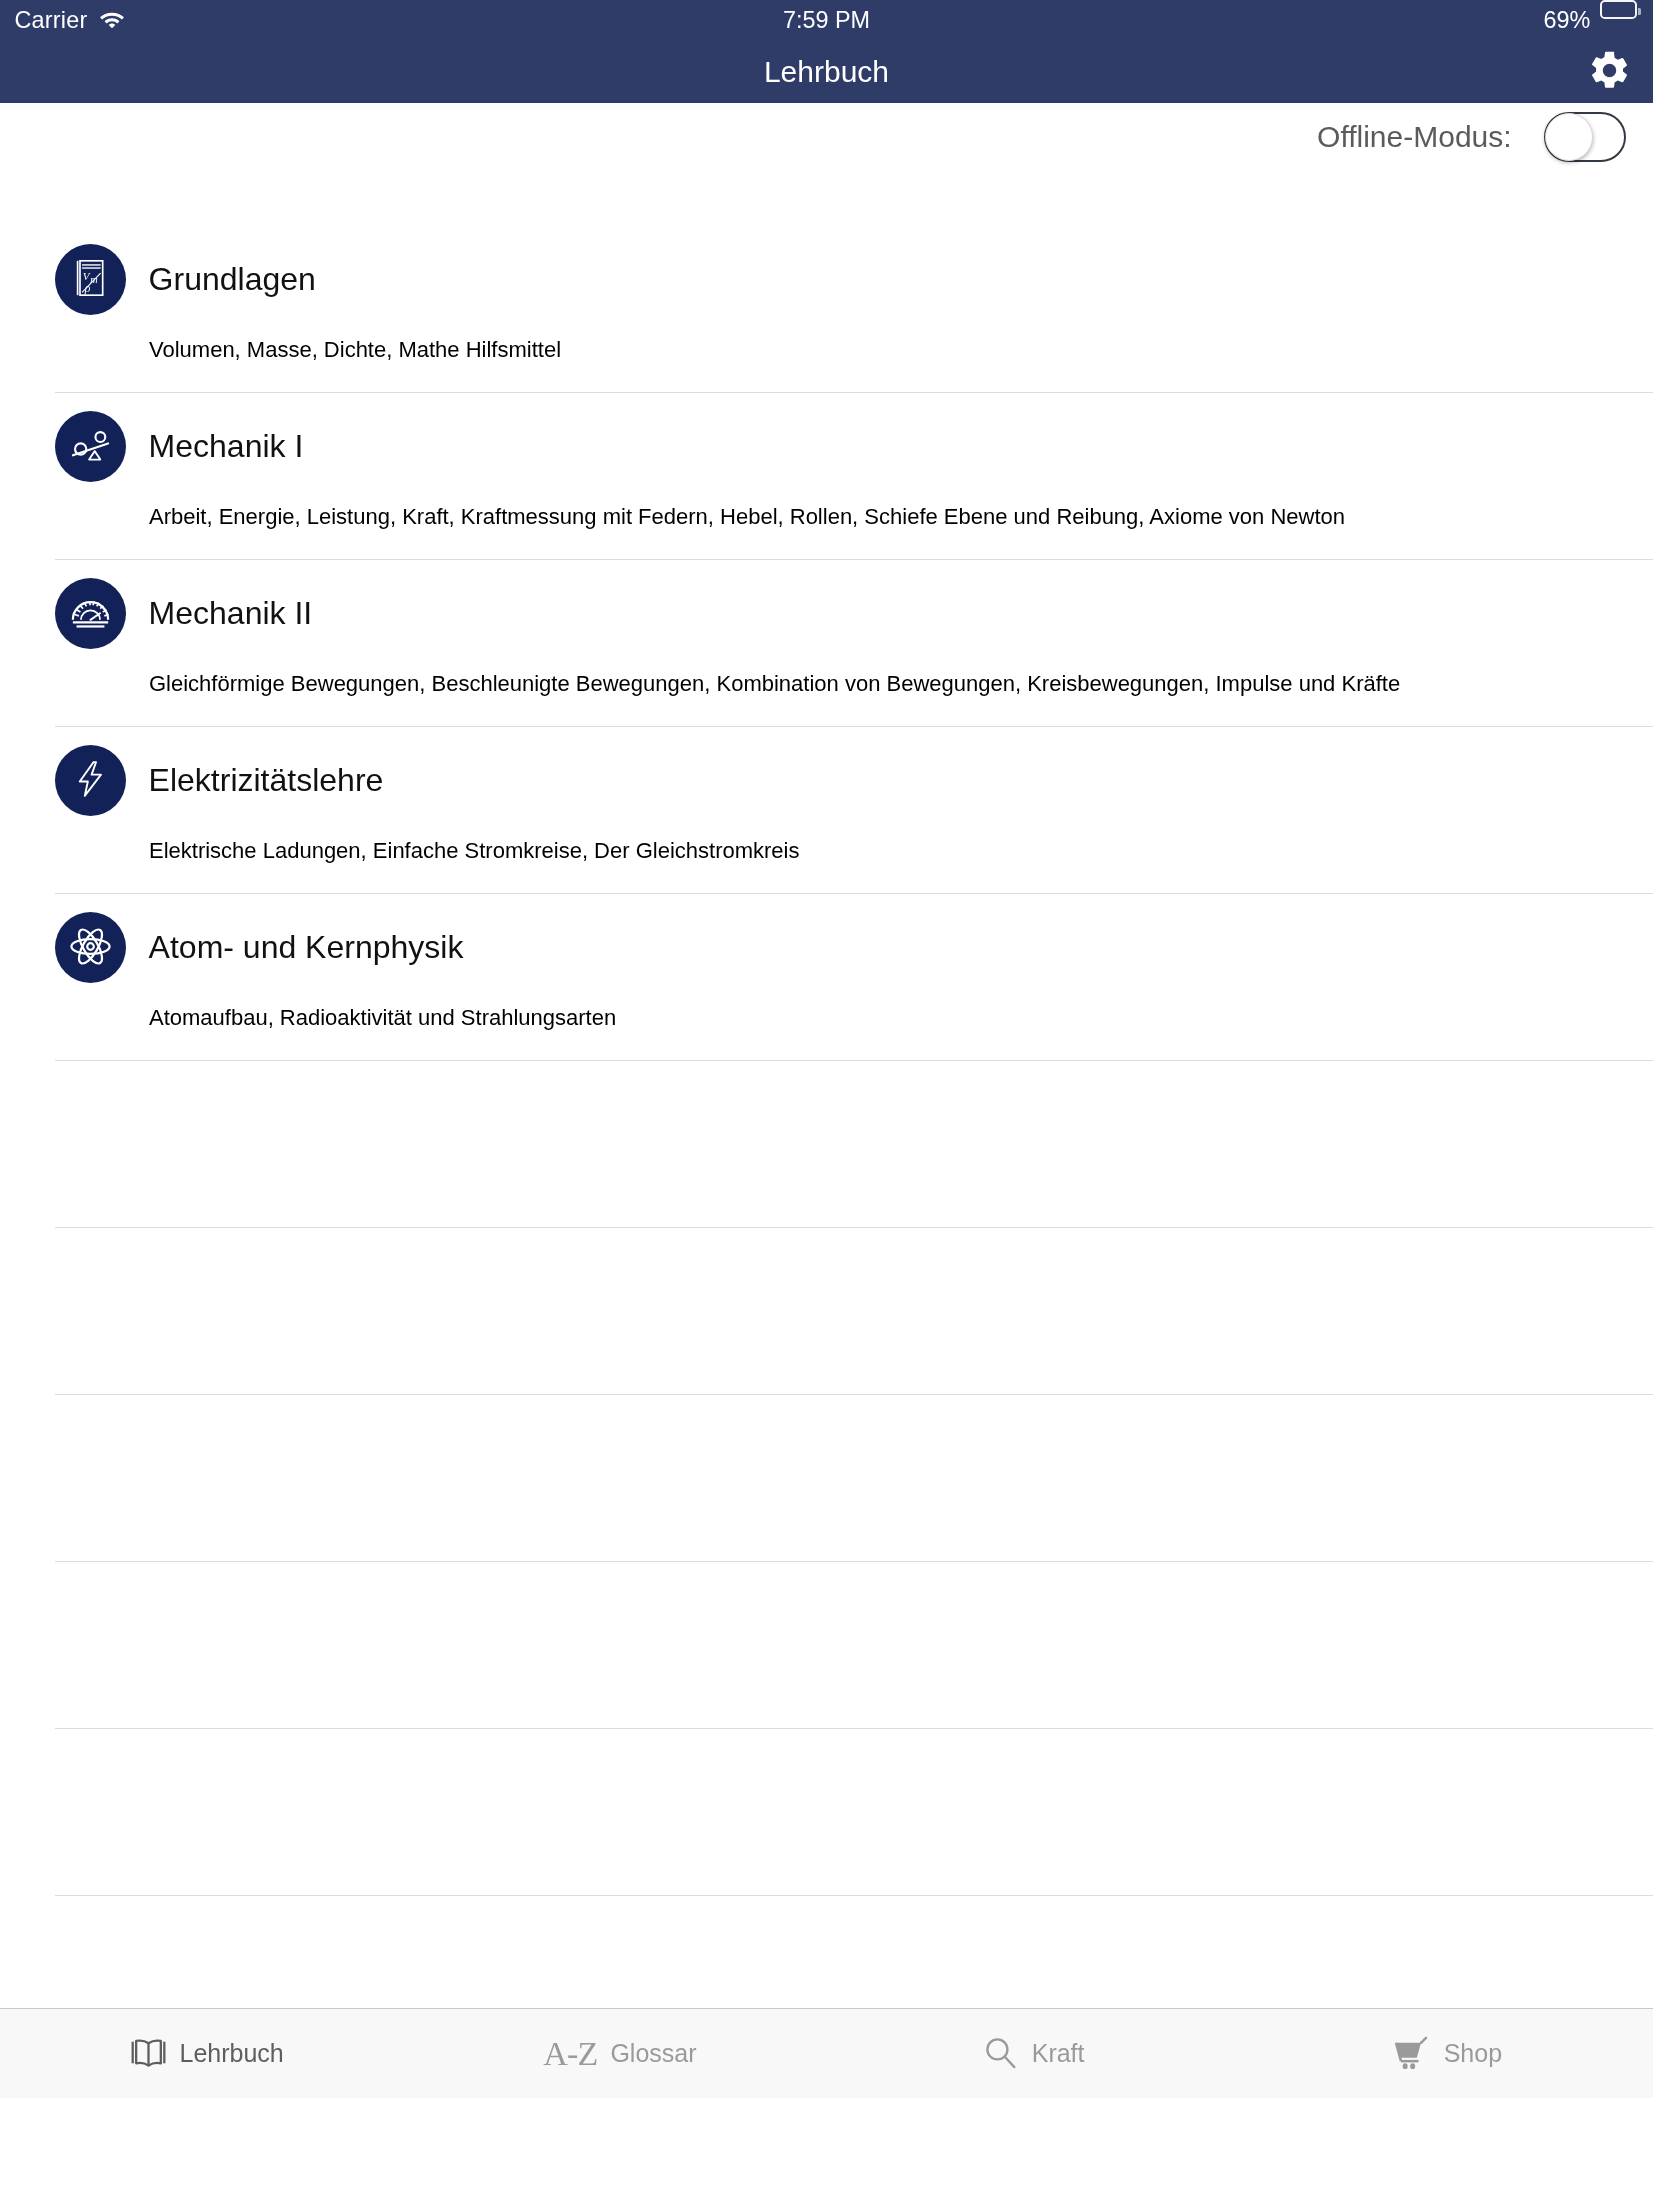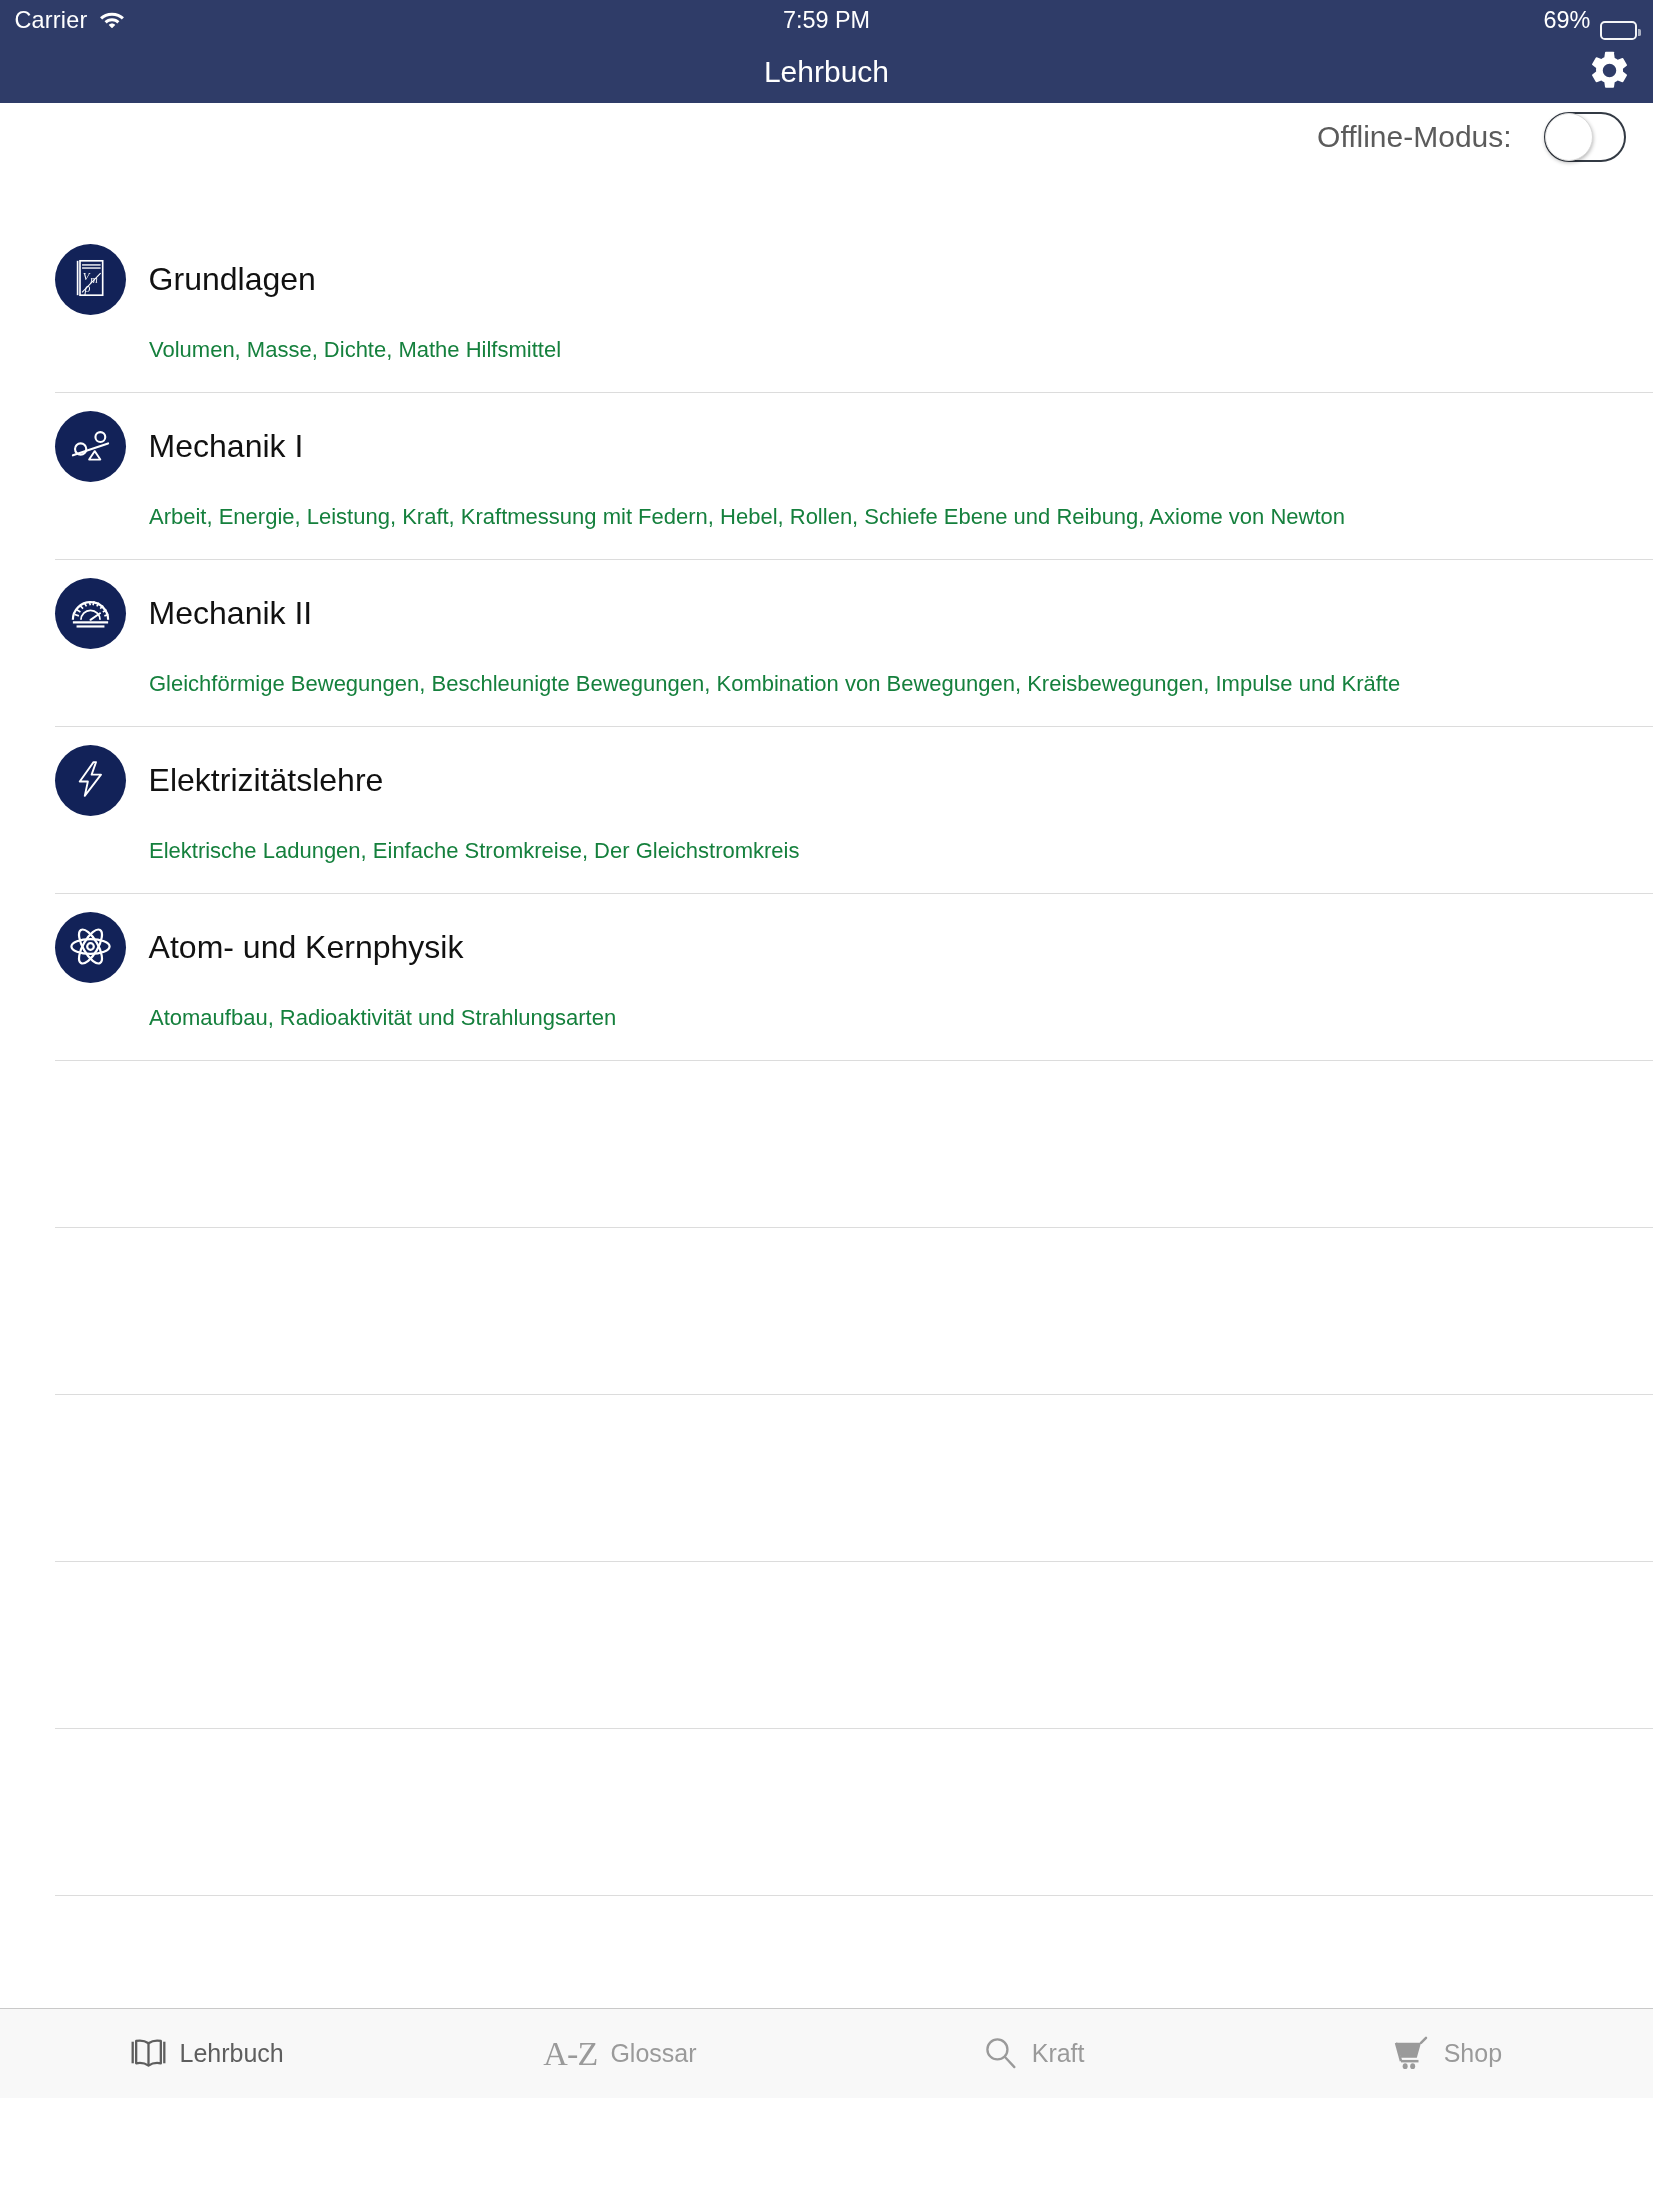--- a/index.html
+++ b/index.html
@@ -47,21 +47,21 @@
     text-align: center;
     font-size: 23.4px;
     height: 40px;
     line-height: 40px;
   }
   .sb-right {
     position: absolute;
     right: 16px; top: 0;
     height: 40px;
     display: flex;
-    align-items: flex-end;
+    align-items: flex-start;
     gap: 9.7px;
   }
   .batt-pct { font-size: 23.4px; }
   .batt {
     position: relative;
     width: 37px; height: 18.6px;
     border: 2px solid rgba(255,255,255,.95);
     border-radius: 4.8px;
     padding: 1.6px;
   }
@@ -178,21 +178,21 @@
     font-size: 32px;
     color: #111111;
     font-weight: 400;
     white-space: nowrap;
   }
   .row-sub {
     position: absolute;
     left: 94px;
     top: 111px;
     font-size: 22px;
-    color: #15803d;
+    color: #000000;
     white-space: nowrap;
   }
   .row.empty { }
 
   
   .tabbar {
     position: absolute;
     left: 0; bottom: 0;
     width: 1653px;
     height: 90px;

